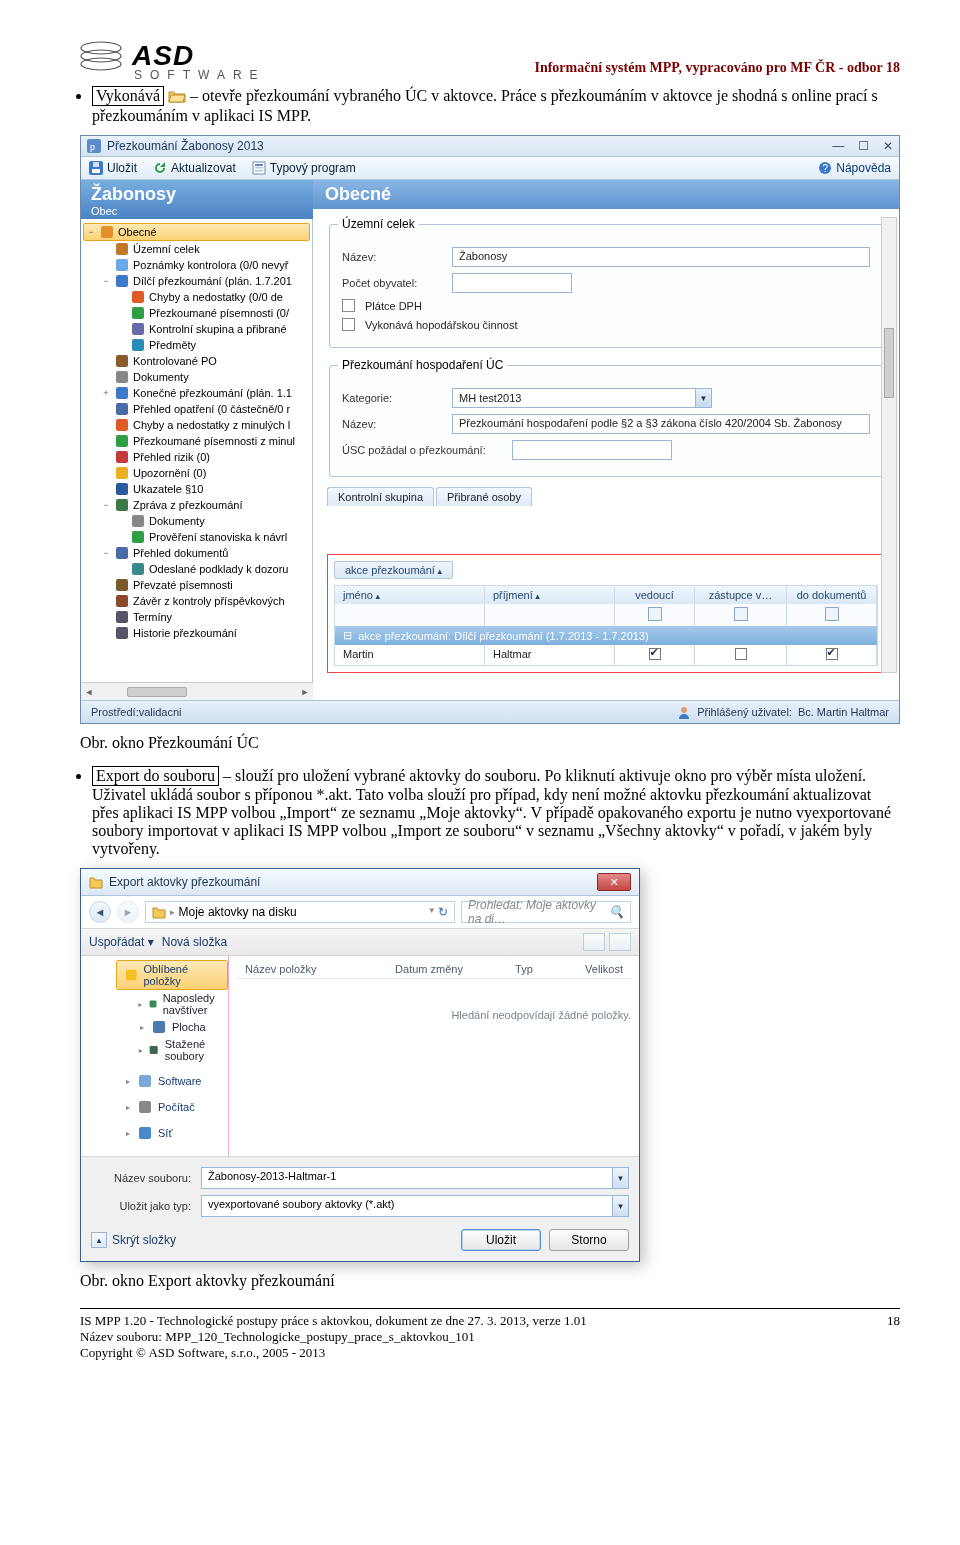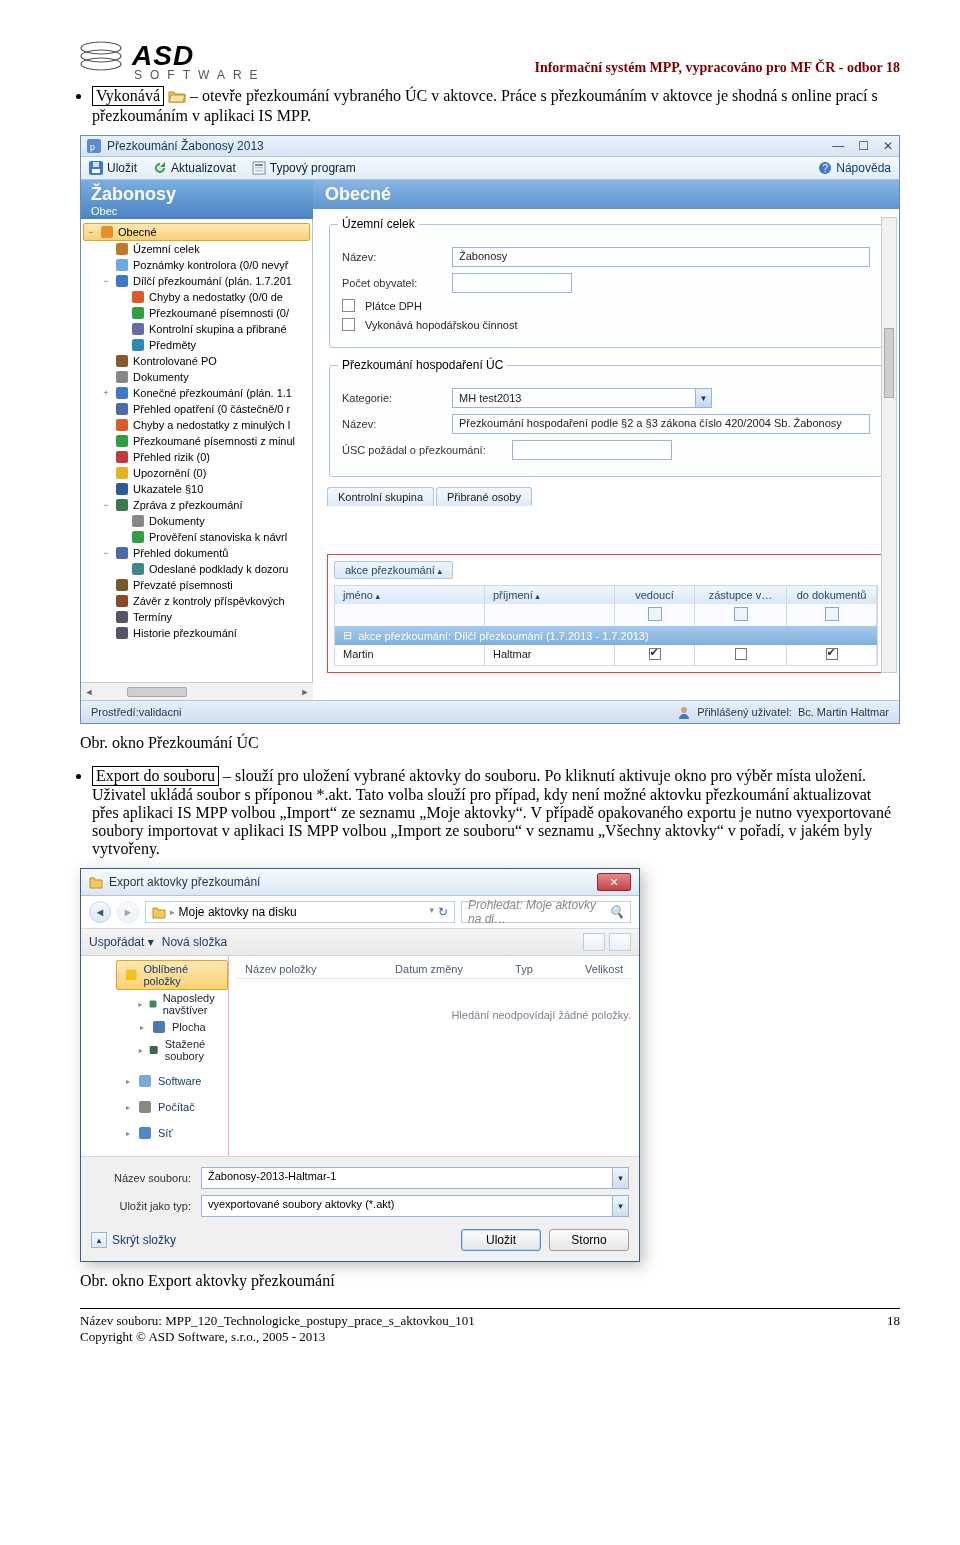--- a/index.html
+++ b/index.html
@@ -773,19 +773,20 @@
           <div class="dlg-btn">Storno</div>
         </div>
       </div>
     </div>
   </div>
 
   <p class="caption">Obr. okno Export aktovky přezkoumání</p>
 
   <div class="doc-footer">
     <div>
+      <div>IS MPP 1.20 - Technologické postupy práce s aktovkou, dokument ze dne 27. 3. 2013, verze 1.01</div>
       <div>Název souboru: MPP_120_Technologicke_postupy_prace_s_aktovkou_101</div>
       <div>Copyright © ASD Software, s.r.o., 2005 - 2013</div>
     </div>
     <div class="r">18</div>
   </div>
 
 </div>
 
 </body></html>

